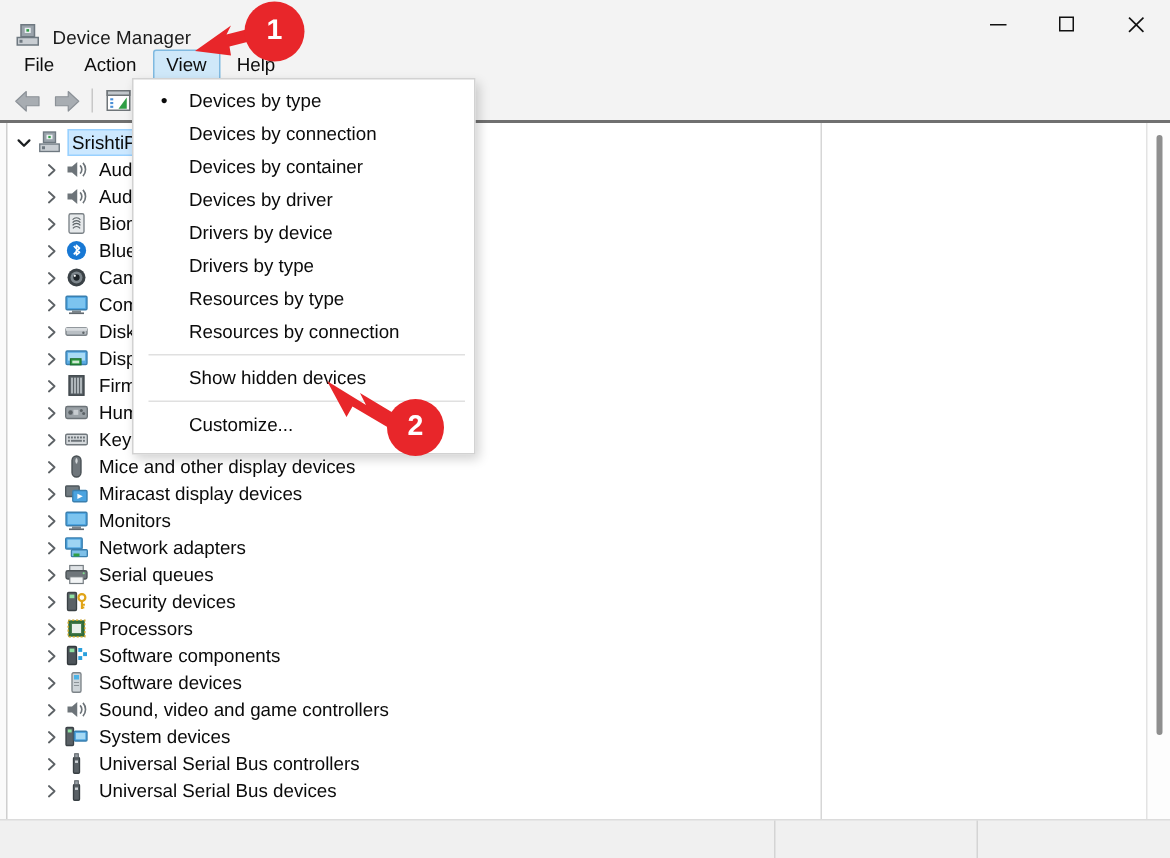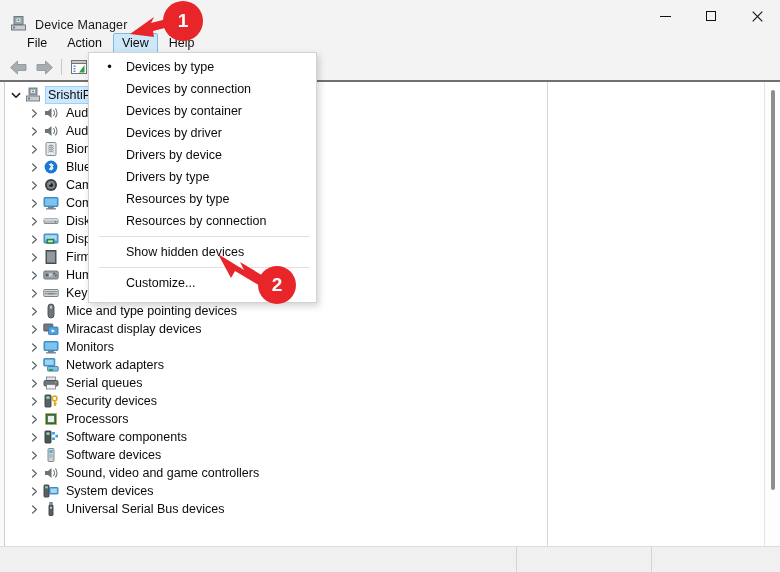--- a/index.html
+++ b/index.html
@@ -46,21 +46,21 @@
   .win-btn.minimize span { display:block; width:11px; height:1px; background:#111; }
   .win-btn.maximize span { display:block; width:10px; height:10px; border:1px solid #111; }
   .win-btn.close svg { display:block; }
 
   
   .menubar {
     position: absolute; left: 0; top: 32px;
     width: 780px; height: 22px;
     background: #f3f3f3;
     display: flex; align-items: center;
-    padding-left: 18px;
+    padding-left: 7px;
   }
   .menu-item {
     font-size: 12.5px;
     color: #0d0d0d;
     padding: 2px 8px 3px 8px;
     margin-right: 2px;
     border: 1px solid transparent;
     border-radius: 2px;
     line-height: 14px;
   }
@@ -495,21 +495,21 @@
                 <path d="M2.6 1 L6.4 4.5 L2.6 8" fill="none" stroke="#5d6266" stroke-width="1.2" stroke-linecap="round" stroke-linejoin="round"></path>
               </svg>
             </span>
             <span class="ticon">
               <svg width="16" height="16" viewBox="0 0 16 16">
                 <rect x="5" y="1" width="6" height="14" rx="3" fill="#6f767b" stroke="#474e52" stroke-width="0.9"></rect>
                 <line x1="8" y1="2.5" x2="8" y2="6" stroke="#d4d8da" stroke-width="0.9"></line>
                 <rect x="7.3" y="3" width="1.4" height="2.4" rx="0.6" fill="#d4d8da"></rect>
               </svg>
             </span>
-            <span class="tlabel">Mice and type pointing devices</span>
+            <span class="tlabel">Mice and other display devices</span>
           </div>
           <div class="tree-row child">
             <span class="chev">
               <svg width="9" height="9" viewBox="0 0 9 9">
                 <path d="M2.6 1 L6.4 4.5 L2.6 8" fill="none" stroke="#5d6266" stroke-width="1.2" stroke-linecap="round" stroke-linejoin="round"></path>
               </svg>
             </span>
             <span class="ticon">
               <svg width="16" height="16" viewBox="0 0 16 16">
                 <rect x="0.8" y="3" width="9" height="7" rx="0.6" fill="#707a80" stroke="#4e575c" stroke-width="0.9"></rect>
@@ -653,20 +653,35 @@
             </span>
             <span class="ticon">
               <svg width="16" height="16" viewBox="0 0 16 16">
                 <rect x="1" y="2" width="5" height="12" rx="0.7" fill="#5a6166" stroke="#3a4145" stroke-width="0.9"></rect>
                 <rect x="2.2" y="3.3" width="2.6" height="2" fill="#8ee0a0"></rect>
                 <rect x="6.5" y="4.5" width="8.5" height="6.5" rx="0.7" fill="#4aa3e0" stroke="#3a7fae" stroke-width="0.9"></rect>
                 <rect x="7.6" y="5.6" width="6.3" height="4.3" fill="#a5d9f4"></rect>
               </svg>
             </span>
             <span class="tlabel">System devices</span>
+          </div>
+          <div class="tree-row child">
+            <span class="chev">
+              <svg width="9" height="9" viewBox="0 0 9 9">
+                <path d="M2.6 1 L6.4 4.5 L2.6 8" fill="none" stroke="#5d6266" stroke-width="1.2" stroke-linecap="round" stroke-linejoin="round"></path>
+              </svg>
+            </span>
+            <span class="ticon">
+              <svg width="16" height="16" viewBox="0 0 16 16">
+                <rect x="6" y="4" width="4" height="10.5" rx="0.7" fill="#5a6166" stroke="#383f43" stroke-width="0.9"></rect>
+                <rect x="6.8" y="1.5" width="2.4" height="2.6" fill="#9aa1a6" stroke="#5a6166" stroke-width="0.7"></rect>
+                <rect x="7" y="6" width="2" height="1.6" fill="#cfd4d7"></rect>
+              </svg>
+            </span>
+            <span class="tlabel">Universal Serial Bus controllers</span>
           </div>
           <div class="tree-row child">
             <span class="chev">
               <svg width="9" height="9" viewBox="0 0 9 9">
                 <path d="M2.6 1 L6.4 4.5 L2.6 8" fill="none" stroke="#5d6266" stroke-width="1.2" stroke-linecap="round" stroke-linejoin="round"></path>
               </svg>
             </span>
             <span class="ticon">
               <svg width="16" height="16" viewBox="0 0 16 16">
                 <rect x="6" y="4" width="4" height="10.5" rx="0.7" fill="#5a6166" stroke="#383f43" stroke-width="0.9"></rect>

